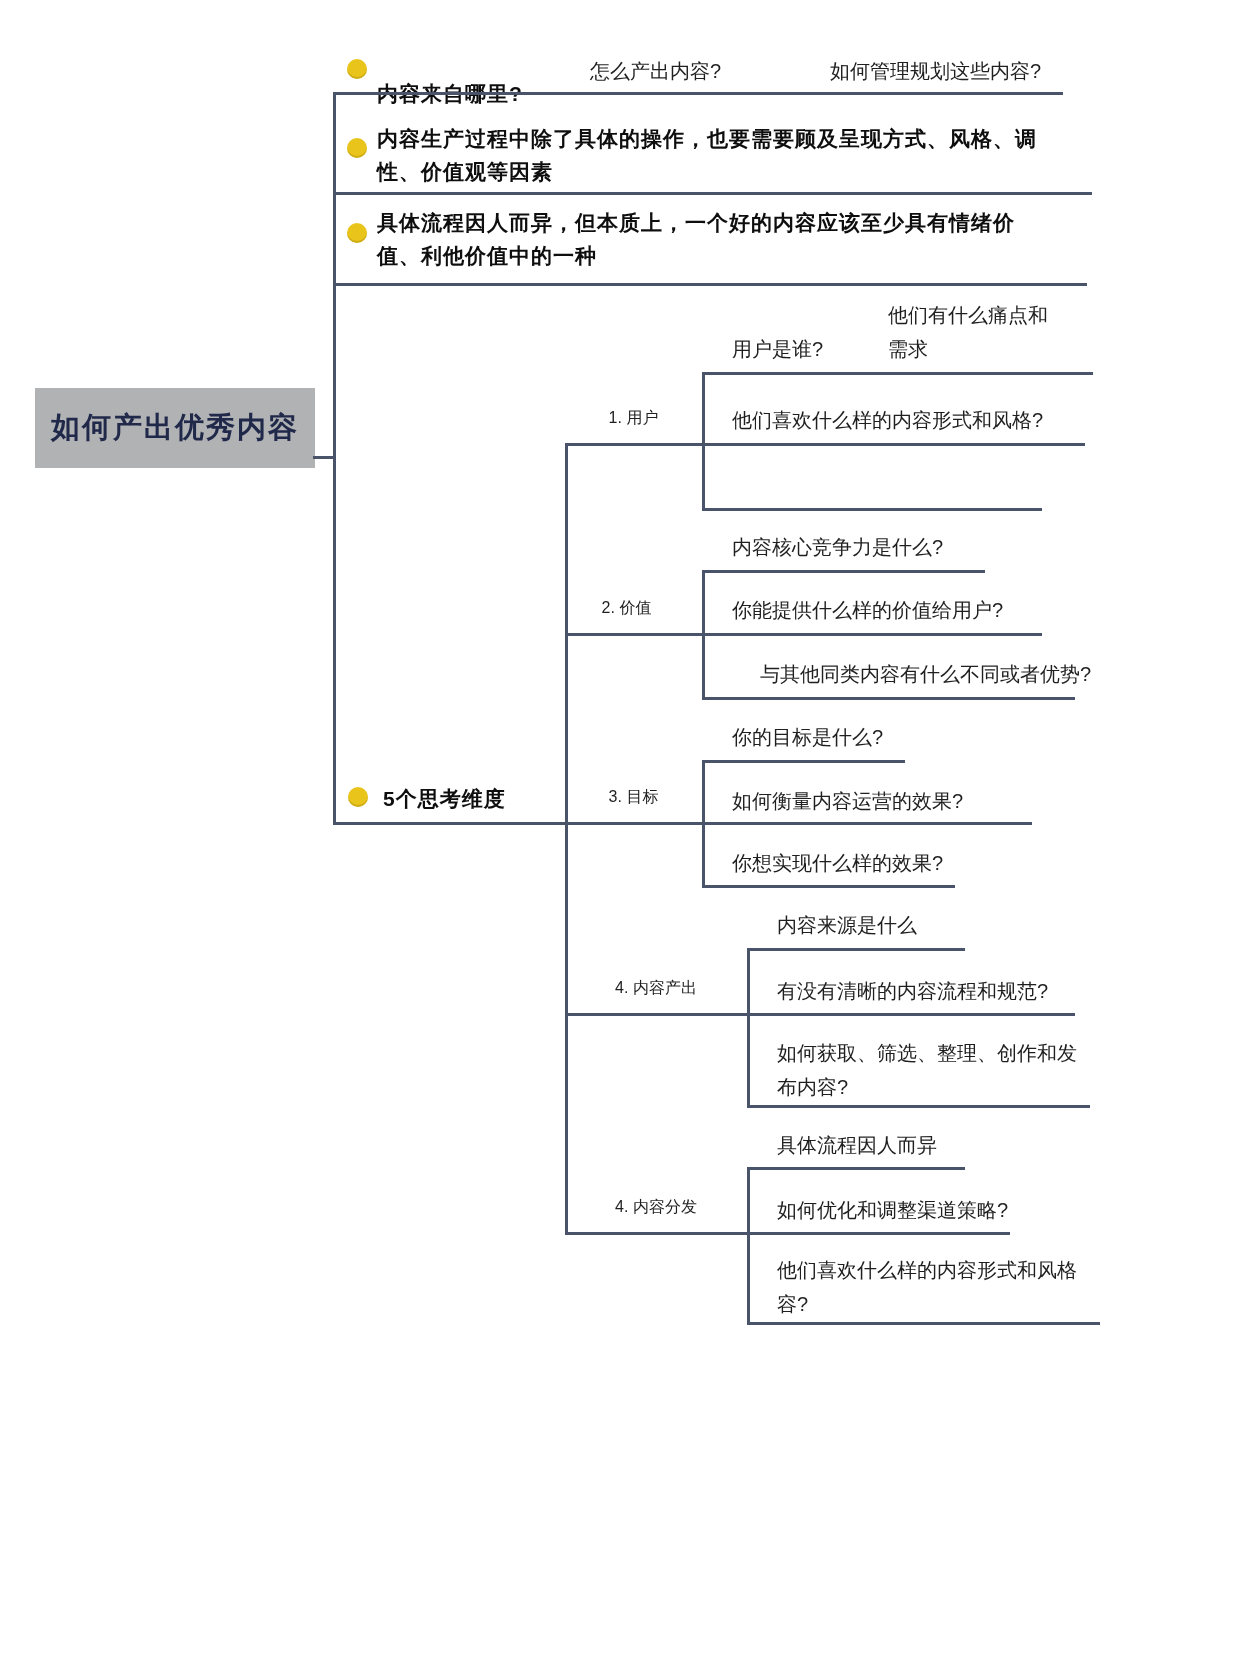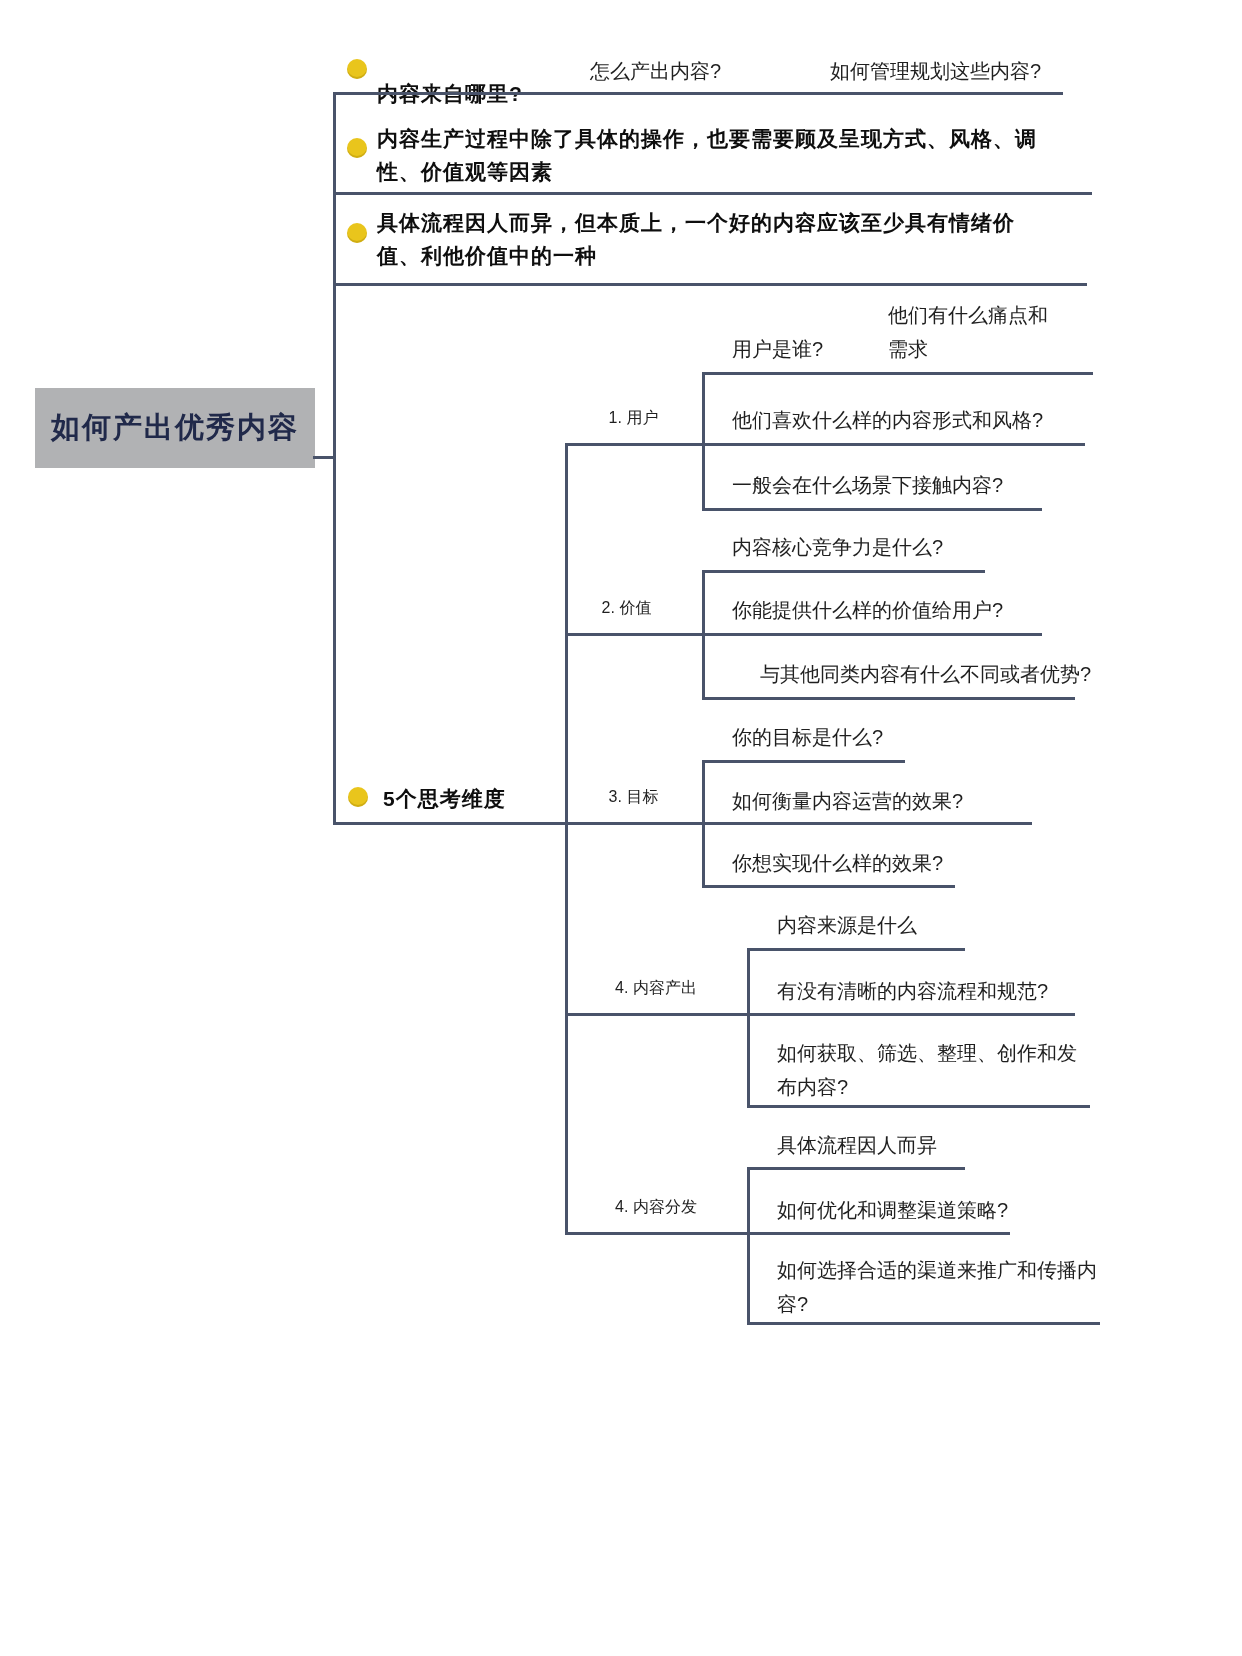--- a/index.html
+++ b/index.html
@@ -56,21 +56,20 @@
   <div class="vline" style="left:565px;top:443px;height:792px;"></div>
 
   <div class="dim-label" style="left:565px;top:405px;width:137px;">1. 用户</div>
   <div class="vline" style="left:702px;top:372px;height:139px;"></div>
   <div class="txt leaf" style="left:732px;top:332px;">用户是谁?</div>
   <div class="txt leaf" style="left:888px;top:298px;">他们有什么痛点和
 需求</div>
   <div class="hline" style="left:702px;top:372px;width:391px;"></div>
   <div class="txt leaf" style="left:732px;top:403px;">他们喜欢什么样的内容形式和风格?</div>
   <div class="hline" style="left:565px;top:443px;width:520px;"></div>
-  <div class="txt leaf" style="left:732px;top:468px;">一般会在什么场景下接触内容?</div>
   <div class="hline" style="left:702px;top:508px;width:340px;"></div>
 
   <div class="dim-label" style="left:565px;top:595px;width:123px;">2. 价值</div>
   <div class="vline" style="left:702px;top:570px;height:130px;"></div>
   <div class="txt leaf" style="left:732px;top:530px;">内容核心竞争力是什么?</div>
   <div class="hline" style="left:702px;top:570px;width:283px;"></div>
   <div class="txt leaf" style="left:732px;top:593px;">你能提供什么样的价值给用户?</div>
   <div class="hline" style="left:565px;top:633px;width:477px;"></div>
   <div class="txt leaf" style="left:760px;top:657px;">与其他同类内容有什么不同或者优势?</div>
   <div class="hline" style="left:702px;top:697px;width:373px;"></div>
@@ -92,17 +91,17 @@
   <div class="txt leaf" style="left:777px;top:1036px;">如何获取、筛选、整理、创作和发
 布内容?</div>
   <div class="hline" style="left:747px;top:1105px;width:343px;"></div>
 
   <div class="dim-label" style="left:565px;top:1194px;width:182px;">4. 内容分发</div>
   <div class="vline" style="left:747px;top:1167px;height:158px;"></div>
   <div class="txt leaf" style="left:777px;top:1128px;">具体流程因人而异</div>
   <div class="hline" style="left:747px;top:1167px;width:218px;"></div>
   <div class="txt leaf" style="left:777px;top:1193px;">如何优化和调整渠道策略?</div>
   <div class="hline" style="left:565px;top:1232px;width:445px;"></div>
-  <div class="txt leaf" style="left:777px;top:1253px;">如何选择合适的渠道来推广和传播内
+  <div class="txt leaf" style="left:777px;top:1253px;">他们喜欢什么样的内容形式和风格
 容?</div>
   <div class="hline" style="left:747px;top:1322px;width:353px;"></div>
 
 </div>
 
 </body></html>

